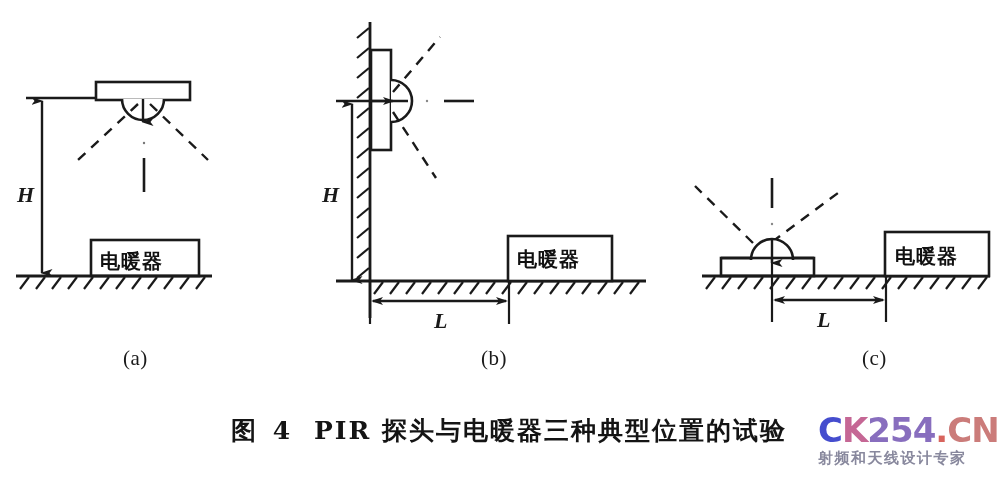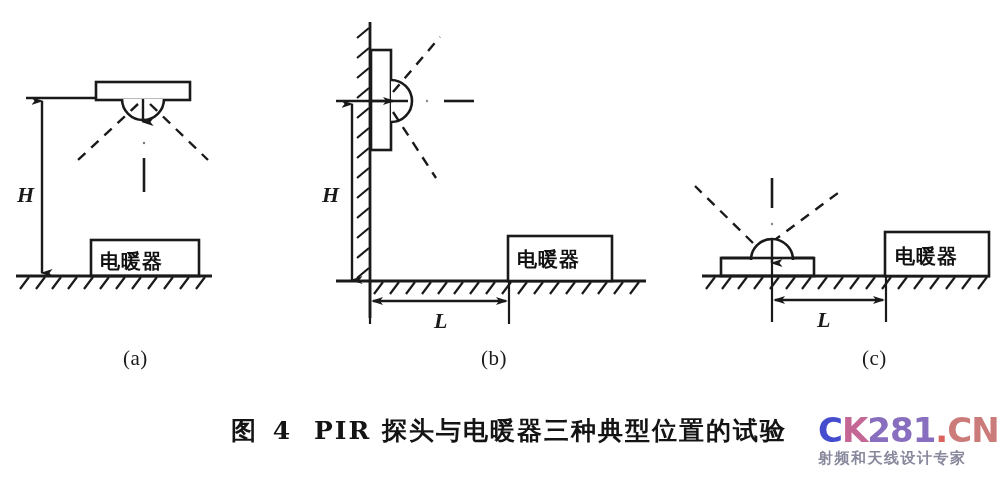--- a/index.html
+++ b/index.html
@@ -275,17 +275,17 @@
 
   <div class="label-text dim-letter" style="left:817px; top:307px;">L</div>
   <div class="label-text box-label" style="left:895px; top:243px;">电暖器</div>
   <div class="label-text sublabel" style="left:862px; top:346px;">(c)</div>
 
   <div id="caption">
     <span class="cap-num">图 4</span><span class="cap-gap"></span><span>PIR 探头与电暖器三种典型位置的试验</span>
   </div>
 
   <div id="watermark">
-    <div class="wm-main"><span class="wm-c">C</span><span class="wm-k">K</span><span class="wm-365">281</span><span class="wm-dot">.</span><span class="wm-cn">CN</span><span class="wm-bar">|</span></div>
+    <div class="wm-main"><span class="wm-c">C</span><span class="wm-k">K</span><span class="wm-365">254</span><span class="wm-dot">.</span><span class="wm-cn">CN</span><span class="wm-bar">|</span></div>
     <div class="wm-sub">射频和天线设计专家</div>
   </div>
 
 </div>
 
 </body></html>

